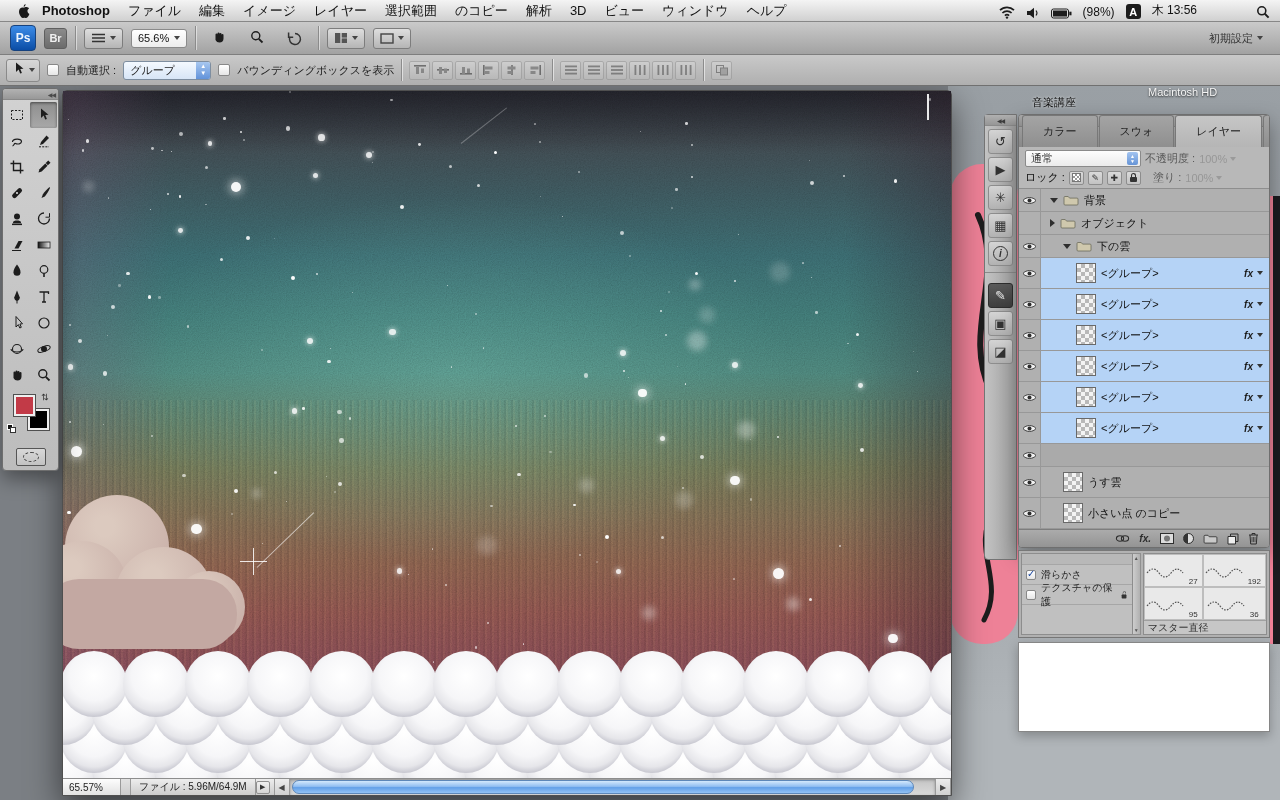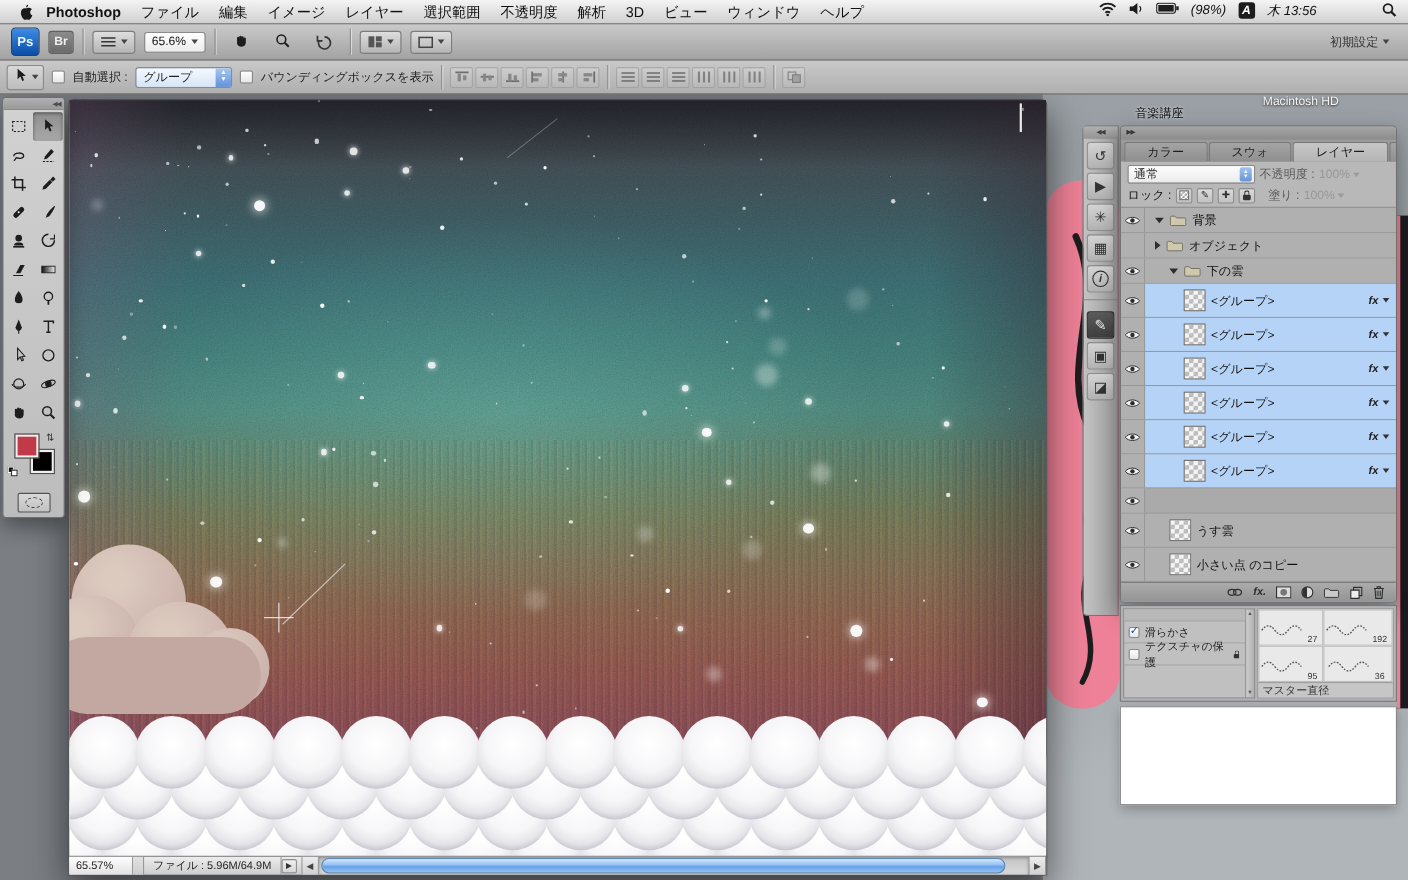--- a/index.html
+++ b/index.html
@@ -18,21 +18,21 @@
   #desk-label-1 { left:1032px; top:95px; color:#0c0c0c; text-shadow:0 0 3px rgba(255,255,255,.8); }
   #artwork { left:948px; top:160px; width:74px; height:488px; }
   #art-strip { left:1270px; top:196px; width:10px; height:448px; background:#1b1b1f; border-left:3px solid #ee8197; }
 
   
   #menubar { left:0; top:0; width:1280px; height:22px; z-index:60;
     background:linear-gradient(#f4f4f4,#d0d0d0); border-bottom:1px solid #878787;
     display:flex; align-items:center; padding:0 10px; font-size:13px; }
   .menu-item { padding:0 9px; line-height:21px; }
   .menu-item.app { font-weight:bold; padding-left:6px; }
-  #menu-status { margin-left:auto; display:flex; align-items:flex-start; gap:11px; font-size:12px;font-style:italic; }
+  #menu-status { margin-left:auto; display:flex; align-items:flex-end; gap:11px; font-size:12px; }
   .input-badge { background:#1c1c1c; color:#fff; width:15px; height:15px; border-radius:3px;
     display:flex; align-items:center; justify-content:center; font-size:11px; font-weight:bold; }
   #spotlight-icon { margin-left:48px; }
 
   
   #appbar { left:0; top:22px; width:1280px; height:33px; z-index:59;
     background:linear-gradient(#cacaca,#a2a2a2); border-bottom:1px solid #7e7e7e;
     display:flex; align-items:center; gap:8px; padding:0 10px; }
   .ps-logo { width:26px; height:26px; border-radius:4px; border:1px solid #16427e;
     background:linear-gradient(#3c8ce8,#0a4da6); color:#eef6ff; font-weight:bold; font-size:12px;
@@ -157,21 +157,21 @@
     display:flex; align-items:center; justify-content:center; font-size:10px; font-style:italic; font-weight:bold; }
 
   
   #paneldock { left:1018px; top:114px; width:252px; z-index:26; }
   #layers-panel { background:#b4b4b4; border:1px solid #6f6f6f; border-radius:4px;
     box-shadow:0 8px 20px rgba(0,0,0,.35); overflow:hidden; }
   .dock-header { height:12px; background:linear-gradient(#a6a6a6,#8d8d8d); border-bottom:1px solid #7a7a7a;
     display:flex; align-items:center; padding:0 5px; font-size:6px; color:#333; letter-spacing:-1px; }
   #panel-tabbar { height:20px; background:linear-gradient(#9c9c9c,#888888); display:flex; align-items:flex-end;
     padding:2px 3px 0; gap:1px; }
-  .tab { height:18px; padding:0 20px; font-size:11px; color:#1d1d1d; white-space:nowrap;
+  .tab { height:32px; padding:0 20px; font-size:11px; color:#1d1d1d; white-space:nowrap;
     background:linear-gradient(#a4a4a4,#8f8f8f); border:1px solid #787878; border-bottom:none;
     border-radius:3px 3px 0 0; display:flex; align-items:center; }
   .tab.active { background:linear-gradient(#c6c6c6,#b5b5b5); }
   .controls { background:#b8b8b8; display:flex; align-items:center; gap:4px; padding:3px 6px; font-size:11px; }
   .blend-combo { width:116px; height:17px; background:linear-gradient(#fdfdfd,#ebebeb); border:1px solid #8a8a8a;
     border-radius:2px; display:flex; align-items:center; padding:0 2px 0 5px; color:#333; }
   .blend-combo .stepper { margin-left:auto; width:11px; height:13px; border-radius:2px;
     background:linear-gradient(#a3c4f0,#6694d6); color:#fff; font-size:5px; line-height:5px;
     display:flex; flex-direction:column; align-items:center; justify-content:center; }
   .dim-label { color:#5a5a5a; }
@@ -267,21 +267,21 @@
       <path d="M9.5 1 c.2 1.2 -.6 2.4 -1.7 2.9 c-.3-1.2 .5-2.5 1.7-2.9 Z M7.6 4.6 c1 0 1.7-.7 3-.6 c1 .1 1.9.6 2.4 1.4 c-1.2.8-1.7 1.8-1.5 3.1 c.2 1.2 .9 2 1.9 2.4 c-.4 1.2-1 2.3-1.9 3.3 c-.6.7-1.3 1-2.1.7 c-.7-.3-1.3-.3-2 0 c-.8.3-1.5 0-2.1-.7 C3.5 12.3 2.5 9.6 3.2 7.3 c.5-1.6 1.7-2.7 3.2-2.7 c.5 0 .8.1 1.2 0 Z" fill="#1a1a1a"></path>
     </svg>
   </span>
   <span id="menu-items" style="display:flex;">
       <span class="menu-item app">Photoshop</span>
       <span class="menu-item">ファイル</span>
       <span class="menu-item">編集</span>
       <span class="menu-item">イメージ</span>
       <span class="menu-item">レイヤー</span>
       <span class="menu-item">選択範囲</span>
-      <span class="menu-item">不透明度</span>
+      <span class="menu-item">のコピー</span>
       <span class="menu-item">解析</span>
       <span class="menu-item">3D</span>
       <span class="menu-item">ビュー</span>
       <span class="menu-item">ウィンドウ</span>
       <span class="menu-item">ヘルプ</span>
     </span>
   <span id="menu-status">
     <svg width="16" height="13" viewBox="0 0 16 13">
       <path d="M1 4.2 a10 10 0 0 1 14 0" fill="none" stroke="#1d1d1d" stroke-width="1.7"></path>
       <path d="M3.4 7 a6.5 6.5 0 0 1 9.2 0" fill="none" stroke="#1d1d1d" stroke-width="1.7"></path>

